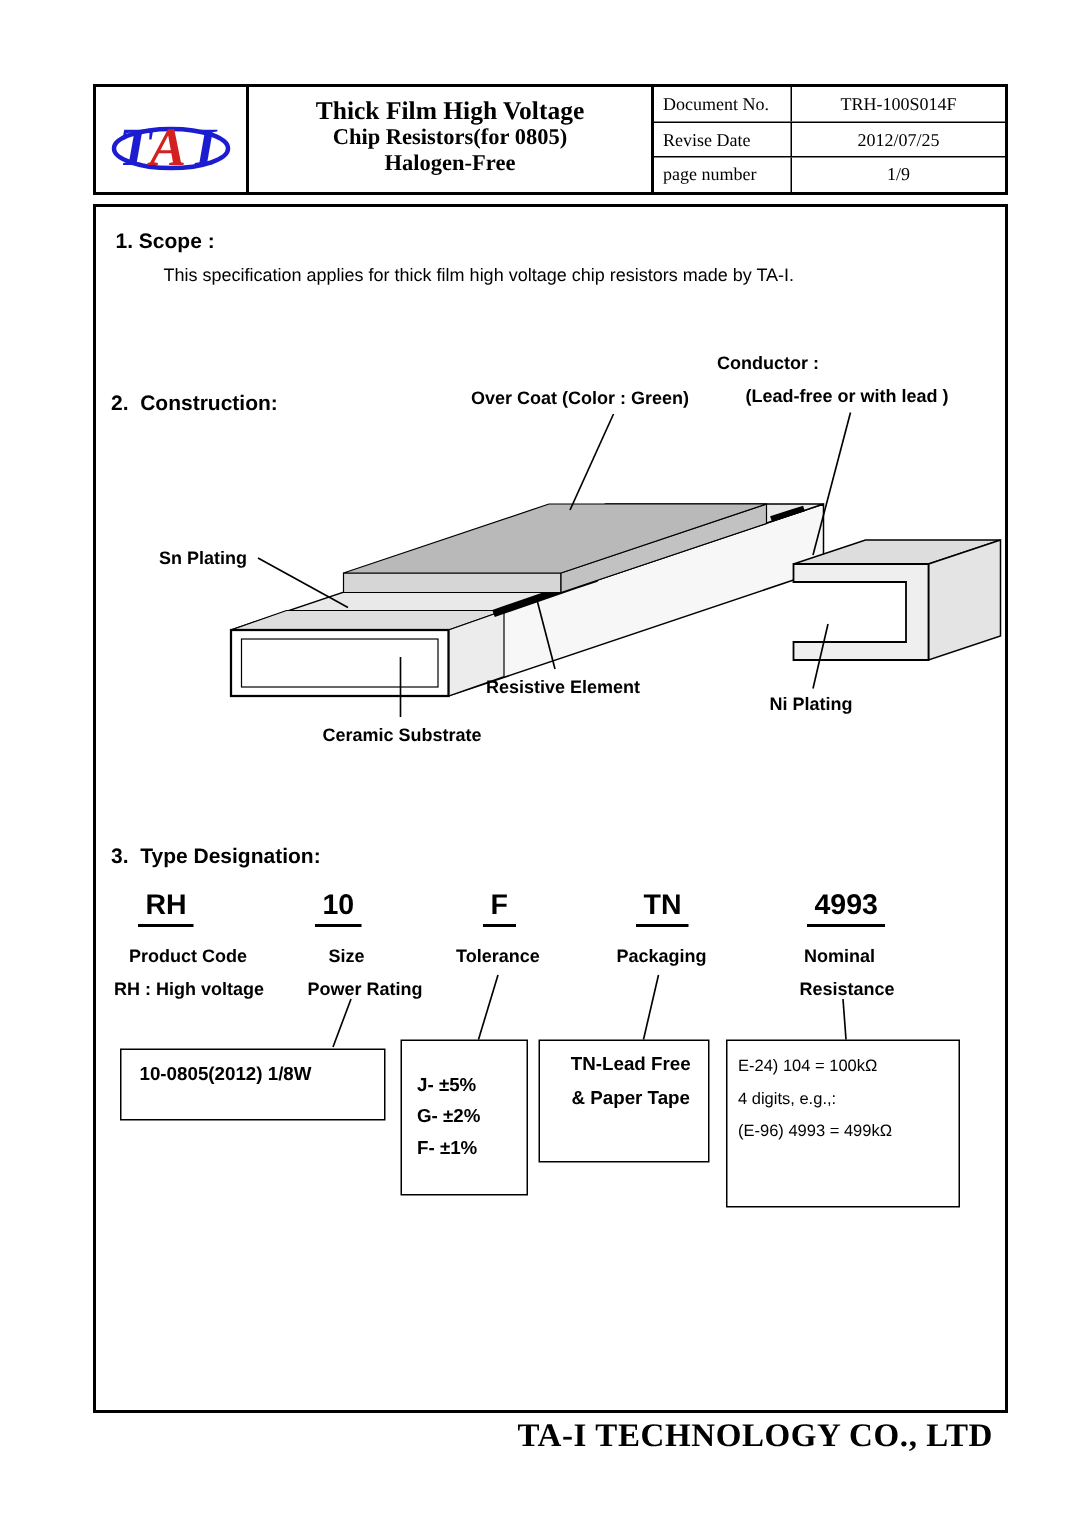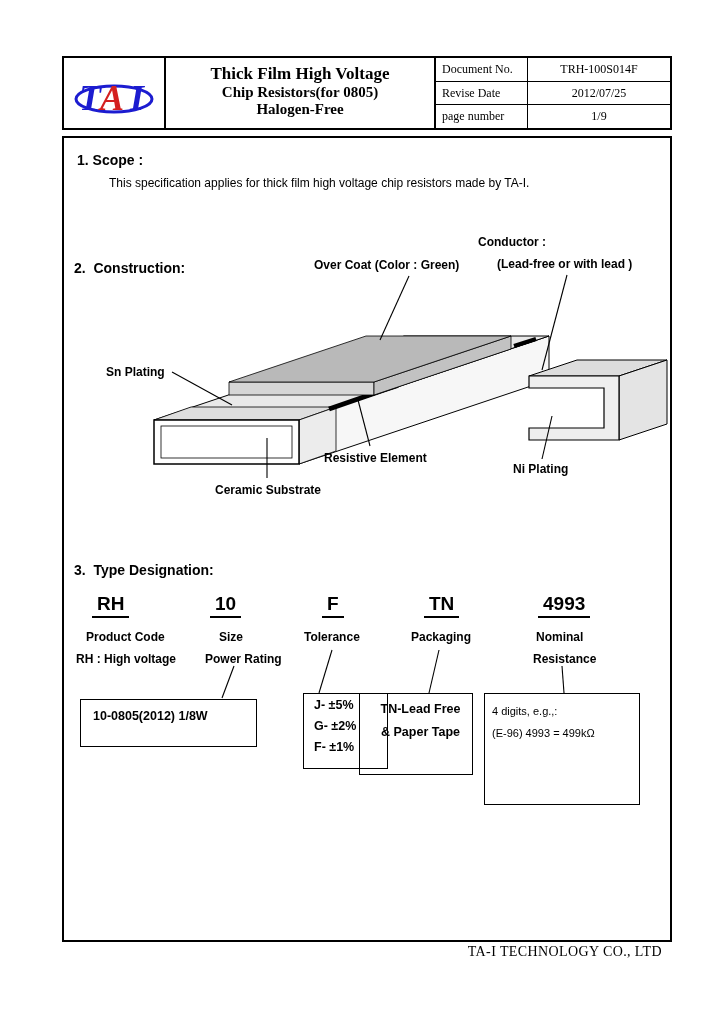--- a/index.html
+++ b/index.html
@@ -31,21 +31,21 @@
 
   
   .code { font-size:19px; font-weight:bold; border-bottom:2px solid #000; padding:0 5px 1px 5px; display:inline-block; }
   .tbox { position:absolute; border:1px solid #000; }
   .tbox .line { display:block; }
   .box-bold { font-size:12.5px; font-weight:bold; }
   .box-reg { font-size:11px; }
 
   
   .footer { position:absolute; left:62px; top:944px; width:610px; text-align:right; padding-right:10px;
-            font-family:"Liberation Serif",serif; font-weight:normal; font-size:14px; letter-spacing:0.4px; }
+            font-family:"Liberation Serif",serif; font-weight:bold; font-size:22px; letter-spacing:0.4px; }
 </style>
 </head>
 <body>
 
 <div class="page">
 
   <div class="header">
     <div class="logo-cell">
       <svg width="84" height="56" viewBox="0 0 84 56">
         <ellipse cx="42" cy="34" rx="38" ry="13" fill="none" stroke="#1c1cd0" stroke-width="3"></ellipse>
@@ -147,32 +147,33 @@
         <line x1="268" y1="7" x2="255" y2="50"></line>
         <line x1="375" y1="7" x2="365" y2="50"></line>
         <line x1="498" y1="23" x2="500" y2="50"></line>
       </g>
     </svg>
 
     <div class="tbox box-bold" style="left:16px; top:561px; width:177px; height:48px; padding:9px 0 0 12px;">
       <span class="line">10-0805(2012) 1/8W</span>
     </div>
 
-    <div class="tbox box-bold" style="left:203px; top:555px; width:85px; height:76px; padding:1px 0 0 10px; line-height:21px;margin-left:36px;">
+    <div class="tbox box-bold" style="left:203px; top:555px; width:85px; height:104px; padding:19px 0 0 10px; line-height:21px;">
       <span class="line">J- ±5%</span>
       <span class="line">G- ±2%</span>
       <span class="line">F- ±1%</span>
     </div>
 
     <div class="tbox box-bold" style="left:295px; top:555px; width:114px; height:82px; padding:4px 0 0 9px; line-height:23px;text-align:center;">
       <span class="line">TN-Lead Free</span>
       <span class="line">&amp; Paper Tape</span>
     </div>
 
     <div class="tbox box-reg" style="left:420px; top:555px; width:156px; height:112px; padding:7px 0 0 7px; line-height:21.5px;">
+      <span class="line">E-24) 104 = 100kΩ</span>
       <span class="line">4 digits, e.g.,:</span>
       <span class="line">(E-96) 4993 = 499kΩ</span>
     </div>
 
   </div>
 
   <div class="footer">TA-I TECHNOLOGY CO., LTD</div>
 
 </div>
 

